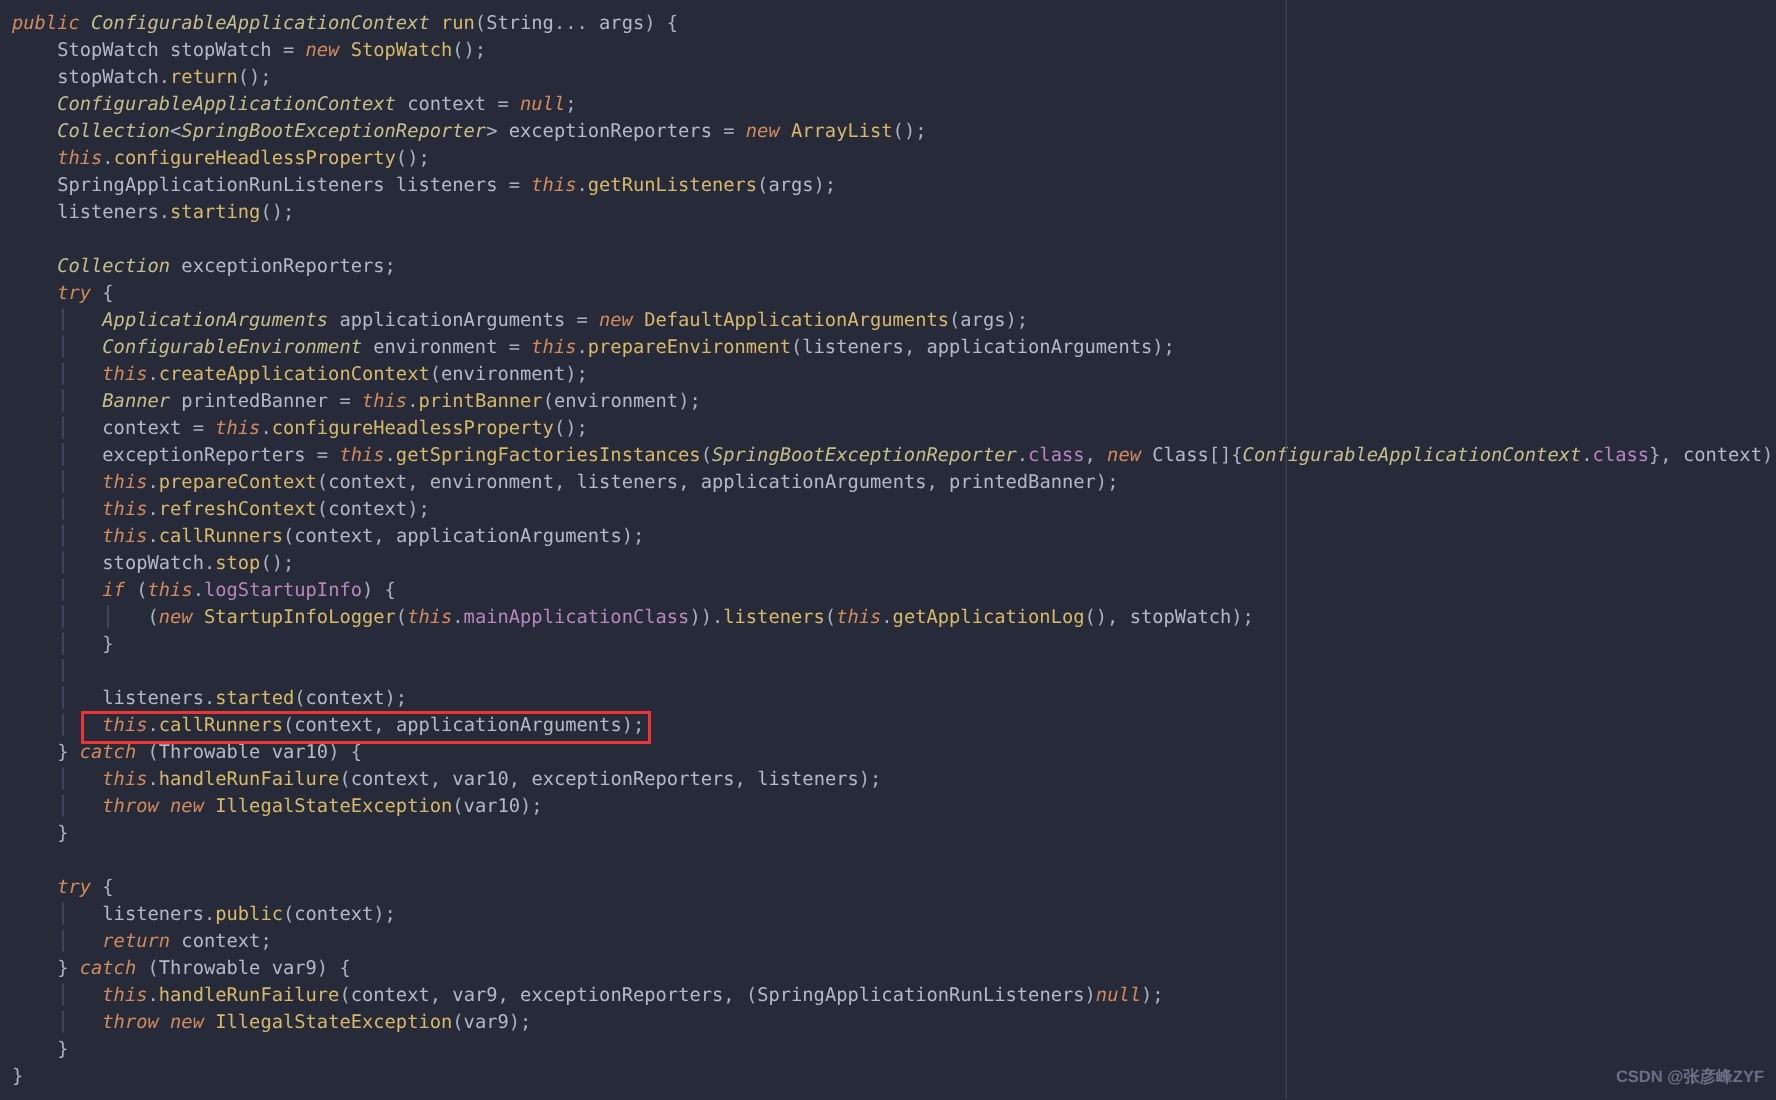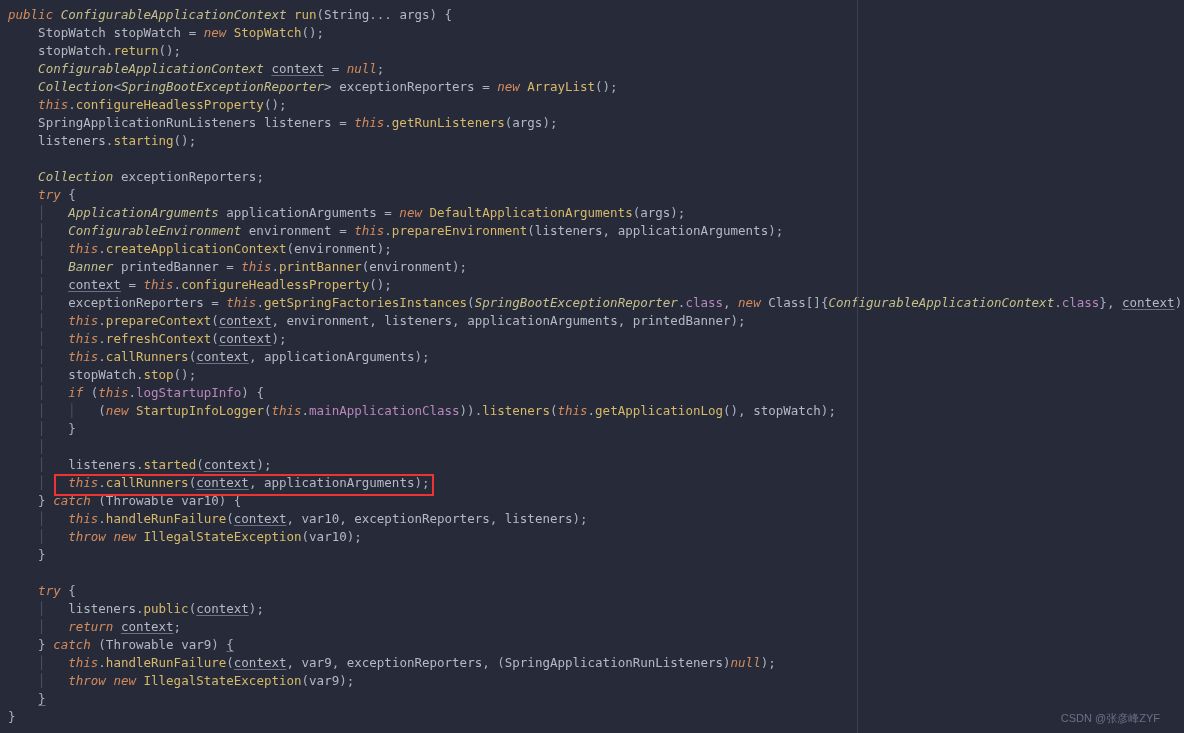--- a/index.html
+++ b/index.html
@@ -30,35 +30,36 @@
   pre {
     font-family: inherit;
     white-space: pre;
     padding-left: 8px;
   }
   .kw { color: #d38b5d; font-style: italic; }  
   .type { color: #c5bf8b; font-style: italic; } 
   .method { color: #d7b96a; }
   .var { color: #b6b9c4; } 
   .field { color: #b987be; } 
-  .underline { text-decoration: underline; text-decoration-color: #6b7088; text-underline-offset: 2px; }
+  .underline { text-decoration-color: #6b7088; text-underline-offset: 2px; }
   .highlight-box {
     position: absolute;
     border: 2px solid #e33;
     background: transparent;
     pointer-events: none;
   }
   .guide { color: #4a5066; }
   .watermark {
     position: absolute;
     bottom: 6px;
-    right: 24px;
+    right: 8px;
     font-size: 11px;
     color: #6b7088;
     font-family: sans-serif;
+    font-weight: bold;
   }
 </style>
 </head>
 <body>
 
 <div class="editor">
   <div class="right-margin"></div>
 
   <pre><span class="kw">public</span> <span class="type">ConfigurableApplicationContext</span> <span class="method">run</span>(<span class="var">String</span>... <span class="var">args</span>) {
     <span class="var">StopWatch</span> <span class="var">stopWatch</span> = <span class="kw">new</span> <span class="method">StopWatch</span>();

